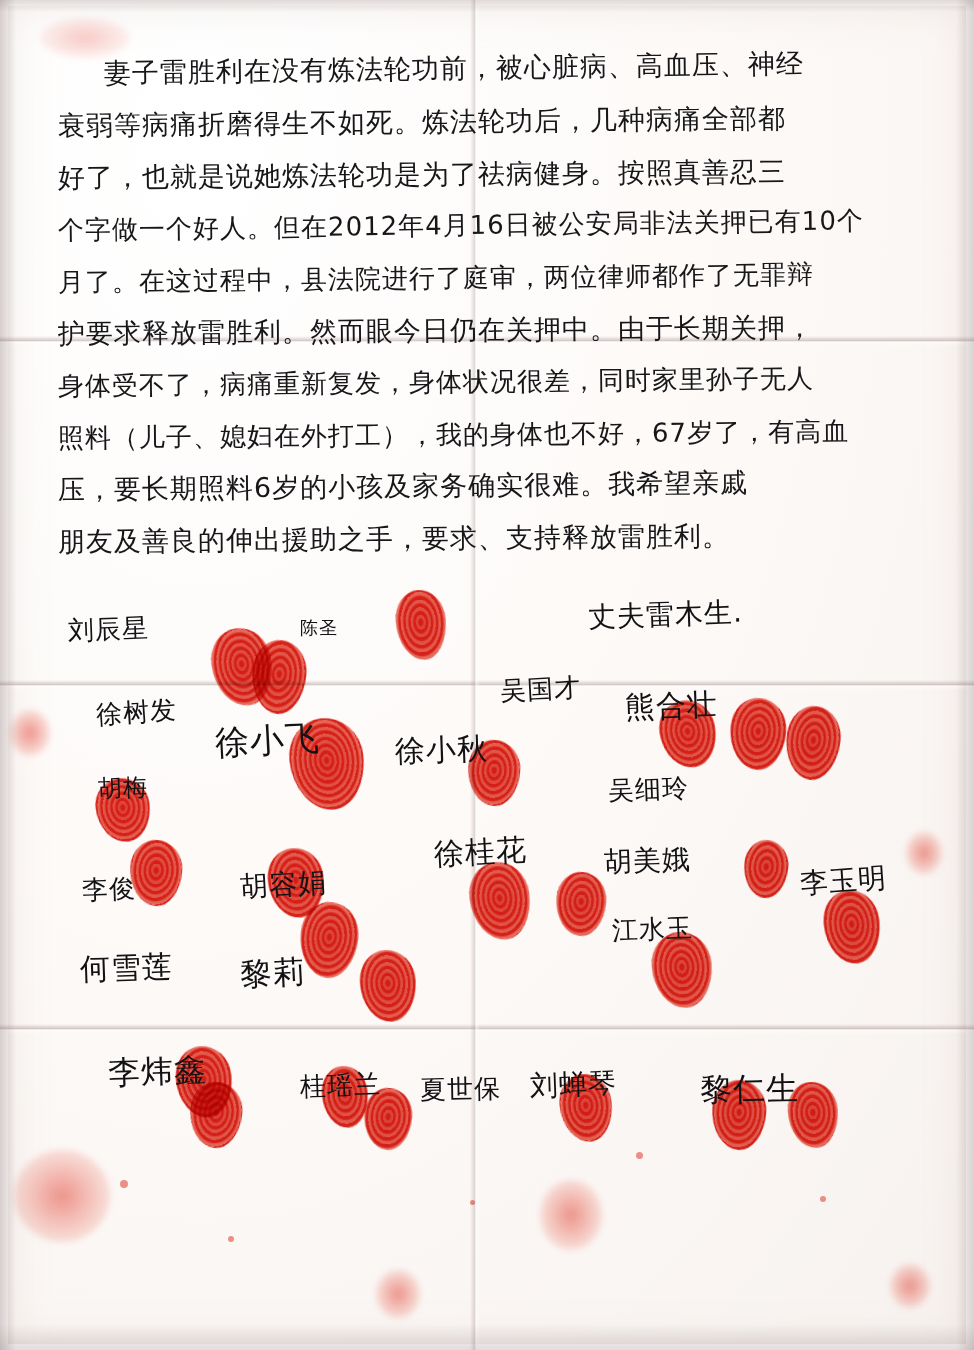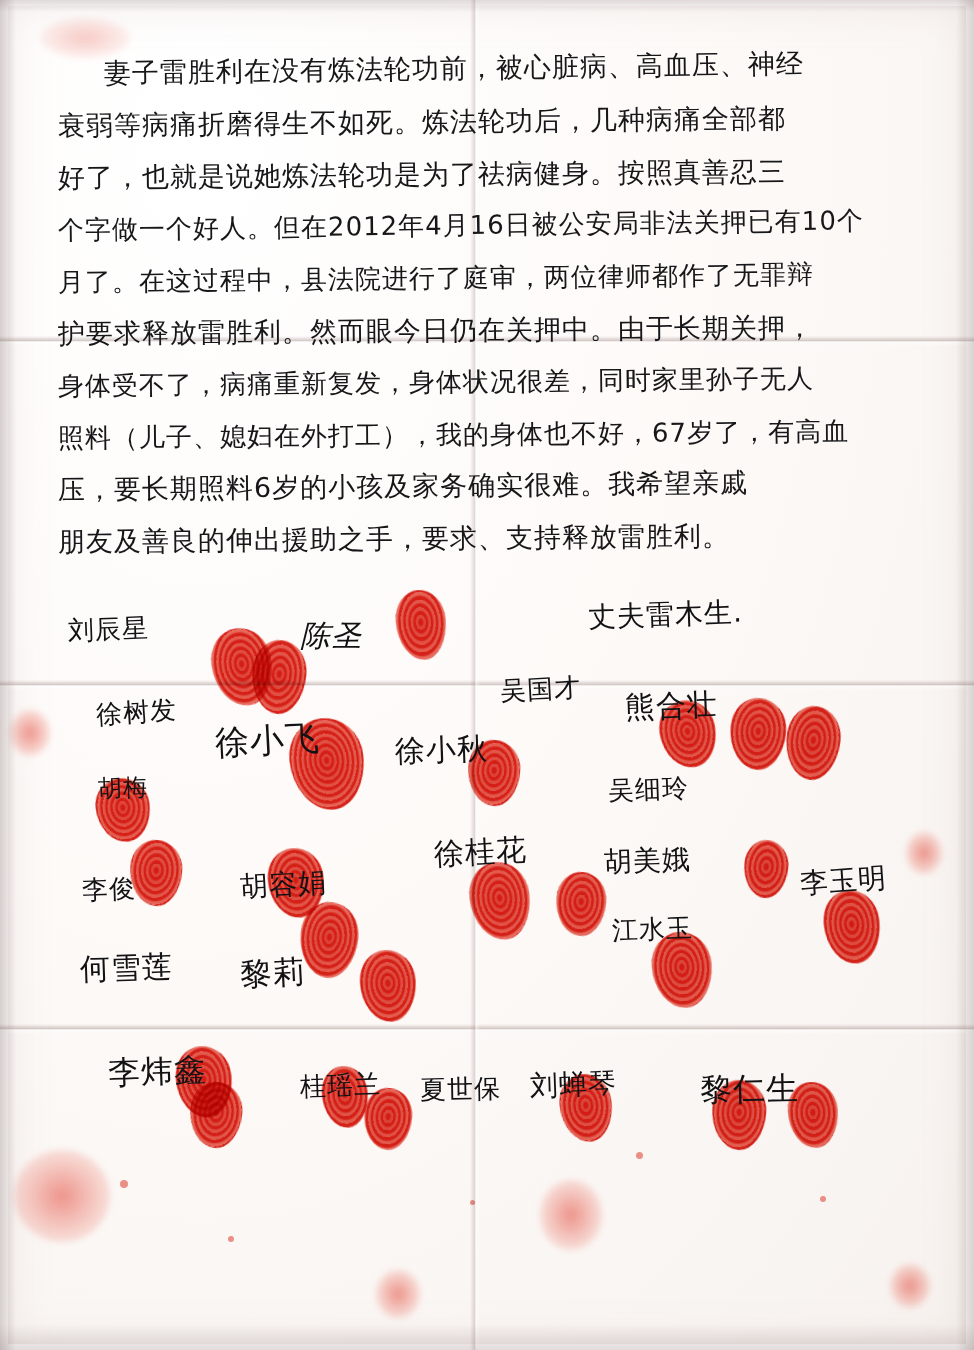--- a/index.html
+++ b/index.html
@@ -160,21 +160,21 @@
   <div class="fp" style="left:824px; top:890px; width:56px; height:74px; transform:rotate(-6deg);"></div>
   <div class="fp" style="left:176px; top:1046px; width:56px; height:72px; transform:rotate(-5deg);"></div>
   <div class="fp" style="left:190px; top:1082px; width:52px; height:66px; transform:rotate(6deg);"></div>
   <div class="fp" style="left:322px; top:1066px; width:46px; height:62px; transform:rotate(-4deg);"></div>
   <div class="fp" style="left:364px; top:1088px; width:48px; height:62px; transform:rotate(5deg);"></div>
   <div class="fp" style="left:560px; top:1074px; width:52px; height:68px; transform:rotate(-6deg);"></div>
   <div class="fp" style="left:712px; top:1080px; width:54px; height:70px; transform:rotate(4deg);"></div>
   <div class="fp" style="left:788px; top:1082px; width:50px; height:66px; transform:rotate(-3deg);"></div>
 
   <div class="sig" style="left:68px; top:612px; font-size:26px; transform:rotate(-2deg);">刘辰星</div>
-  <div class="sig" style="left:300px; top:616px; font-size:30px; transform:rotate(0deg);font-style:italic;">陈圣</div>
+  <div class="sig" style="left:300px; top:616px; font-size:18px; transform:rotate(0deg);">陈圣</div>
   <div class="sig" style="left:96px; top:695px; font-size:26px; transform:rotate(-4deg);">徐树发</div>
   <div class="sig" style="left:215px; top:718px; font-size:34px; transform:rotate(-3deg);">徐小飞</div>
   <div class="sig" style="left:395px; top:730px; font-size:30px; transform:rotate(-2deg);">徐小秋</div>
   <div class="sig" style="left:500px; top:672px; font-size:26px; transform:rotate(-3deg);">吴国才</div>
   <div class="sig" style="left:625px; top:686px; font-size:30px; transform:rotate(-2deg);">熊合壮</div>
   <div class="sig" style="left:98px; top:772px; font-size:24px; transform:rotate(-2deg);">胡梅</div>
   <div class="sig" style="left:608px; top:772px; font-size:26px; transform:rotate(-2deg);">吴细玲</div>
   <div class="sig" style="left:434px; top:832px; font-size:30px; transform:rotate(-3deg);">徐桂花</div>
   <div class="sig" style="left:604px; top:842px; font-size:28px; transform:rotate(-2deg);">胡美娥</div>
   <div class="sig" style="left:800px; top:862px; font-size:28px; transform:rotate(-4deg);">李玉明</div>

